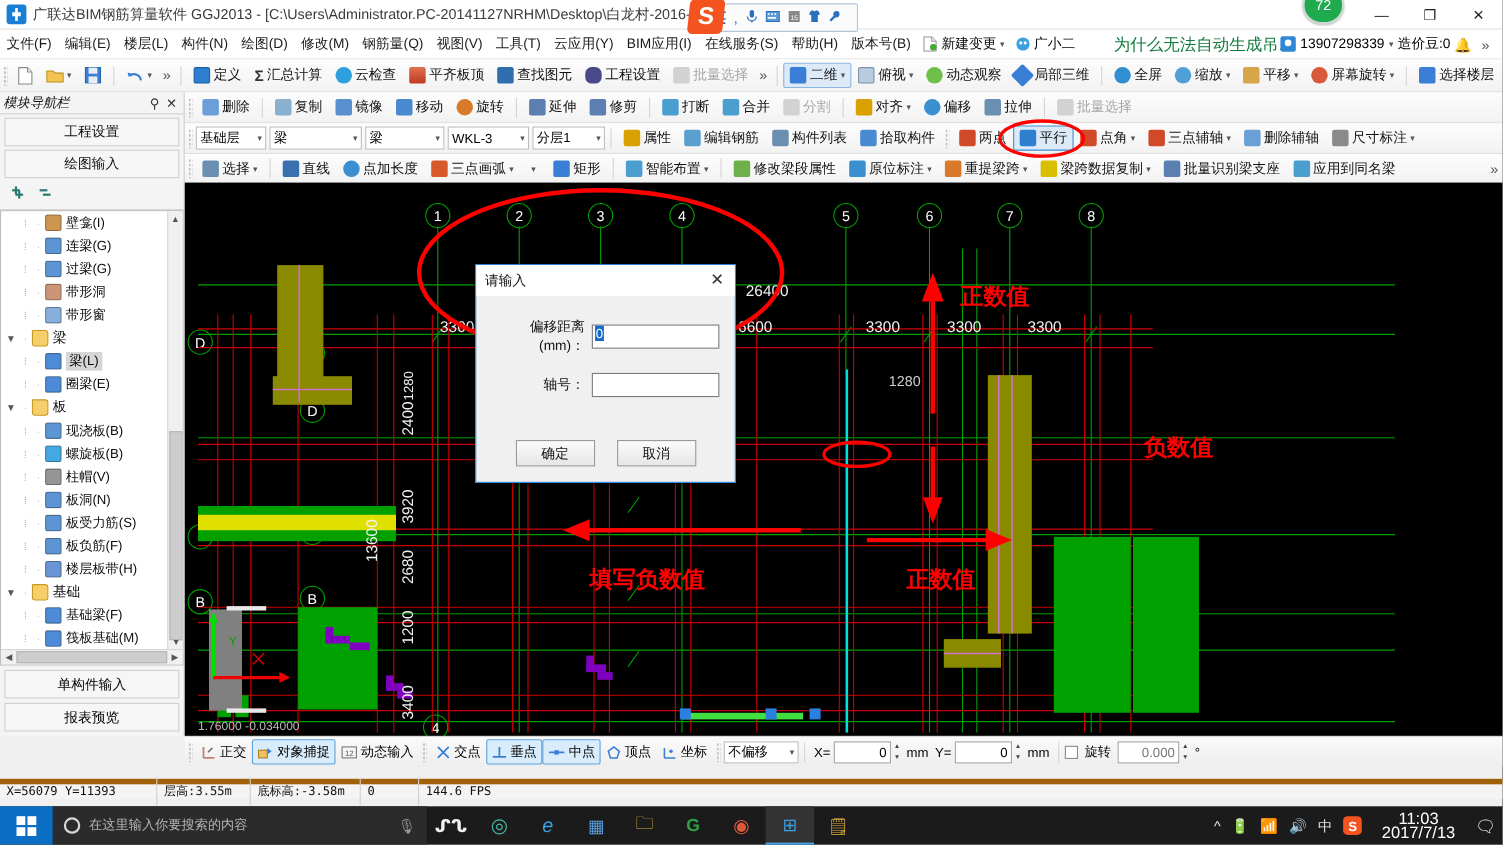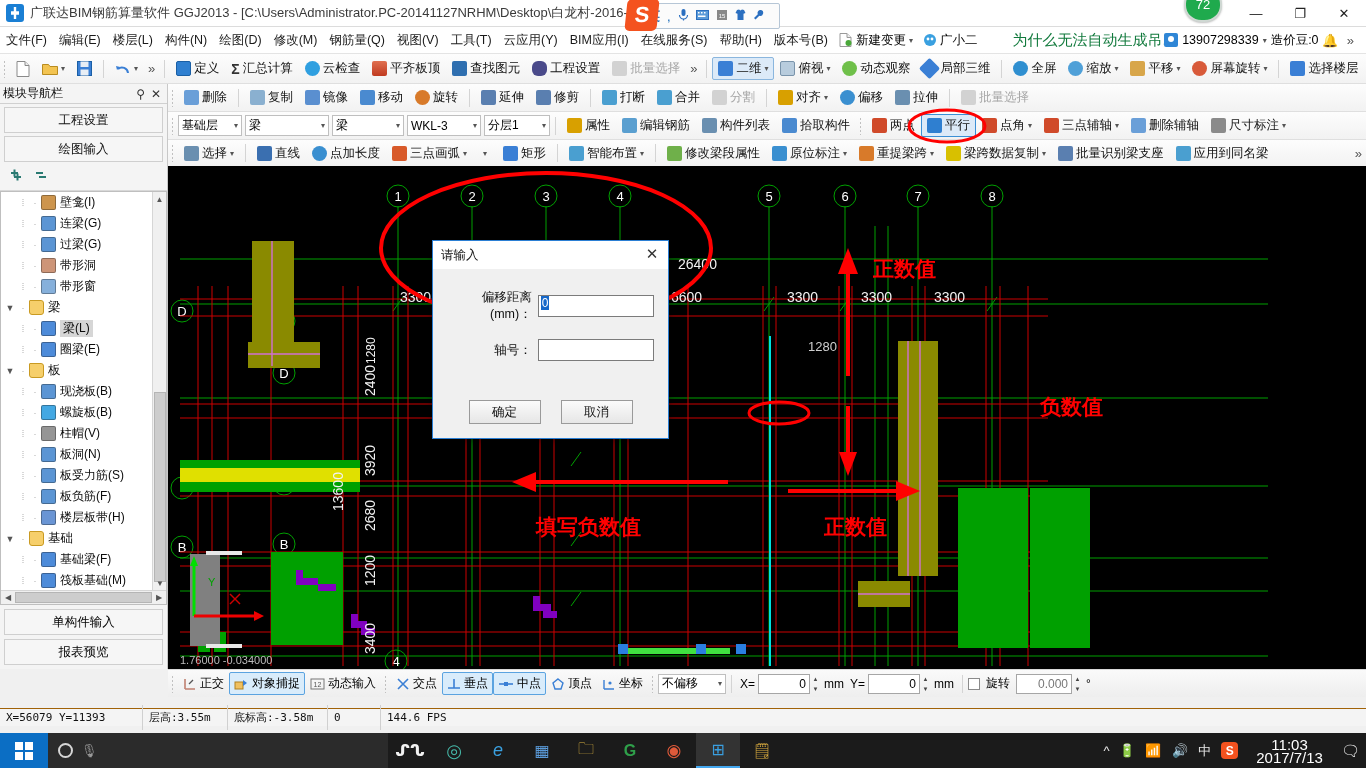--- a/index.html
+++ b/index.html
@@ -86,21 +86,21 @@
   
   .ic{ width:15px;height:15px;flex:none;display:inline-block;border-radius:2px; position:relative;}
 
   
   .navpanel{
     position:absolute; left:0; top:84px; width:168px; height:585px;
     background:#f4f4f4; border-right:1px solid #c8c8c8;
     display:flex; flex-direction:column;
   }
   .nav-head{ height:20px; display:flex; align-items:center; padding:0 3px;
-             font-size:12px; color:#111; border-bottom:1px solid #d0d0d0;}
+             font-size:12px; color:#111; border-bottom:1px solid #d0d0d0;font-style:italic;}
   .nav-head .sp{ flex:1; }
   .nav-btn{ padding:0 3px; color:#333; font-size:12px; }
   .nav-sec{
     height:26px; margin:3px 4px 0 4px; background:#f6f6f6;
     border:1px solid #cfcfcf; display:flex; align-items:center; justify-content:center;
     font-size:12.5px; color:#111;
   }
   .nav-tools{ height:26px; display:flex; align-items:center; gap:8px; padding-left:10px;
               border-bottom:1px solid #d8d8d8; margin-top:3px;}
   .tree{
@@ -169,21 +169,21 @@
           padding:0 3px; font-size:12px; gap:4px;}
   .numfield{ width:52px;height:20px;border:1px solid #a6a6a6;background:#fff;
              text-align:right;padding-right:3px;font-size:12px; line-height:18px;}
   .spin{ width:11px;height:20px; display:flex;flex-direction:column; }
   .spin div{ flex:1; display:flex;align-items:center;justify-content:center;font-size:6px;color:#444;}
   .chk{ width:12px;height:12px;border:1px solid #8a8a8a;background:#fff;}
 
   
   .statusbar{
     position:absolute; left:0; top:708px; width:1366px; height:18px;
-    background:#f4f4f4; border-top:1px solid #a16207; display:flex; align-items:center;
+    background:#f4f4f4; border-top:5px solid #a16207; display:flex; align-items:center;
     font-family:"DejaVu Sans Mono","Liberation Mono",monospace; font-size:11px; color:#111;
   }
   .sb-cell{ height:25px; display:flex; align-items:center; padding:0 6px; border-right:1px solid #d0d0d0;}
   .sb-grow{ flex:1; border-right:1px solid #d0d0d0;}
 
   
   .taskbar{
     position:absolute; left:0; top:733px; width:1366px; height:35px;
     background:#1b1b1b; display:flex; align-items:center;
   }
@@ -1128,20 +1128,21 @@
     <div class="startbtn">
       <span class="winlogo">
           <i></i>
           <i></i>
           <i></i>
           <i></i>
         </span>
     </div>
     <div class="searchbox">
       <span class="srch-circle"></span>
+      <span class="srch-txt">在这里输入你要搜索的内容</span>
       <span style="color:#9a9a9a;font-size:13px">🎙</span>
     </div>
     <div class="tb-icon">
         <span style="color:#f2f2f2;font-size:16px;font-weight:bold">ᔑᔐ</span>
       </div>
     <div class="tb-icon">
         <span style="color:#46b8a8;font-size:18px">◎</span>
       </div>
     <div class="tb-icon">
         <span style="color:#3aa0e0;font-size:18px;font-style:italic">e</span>

